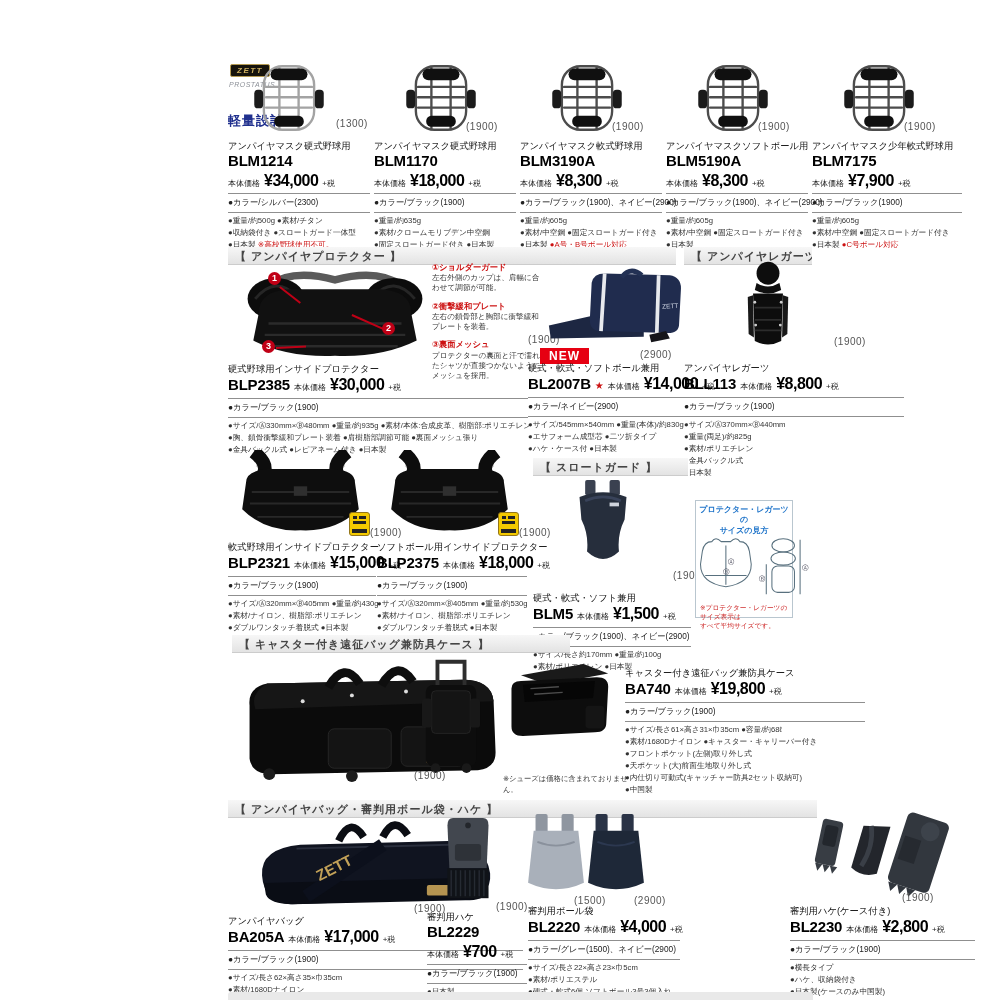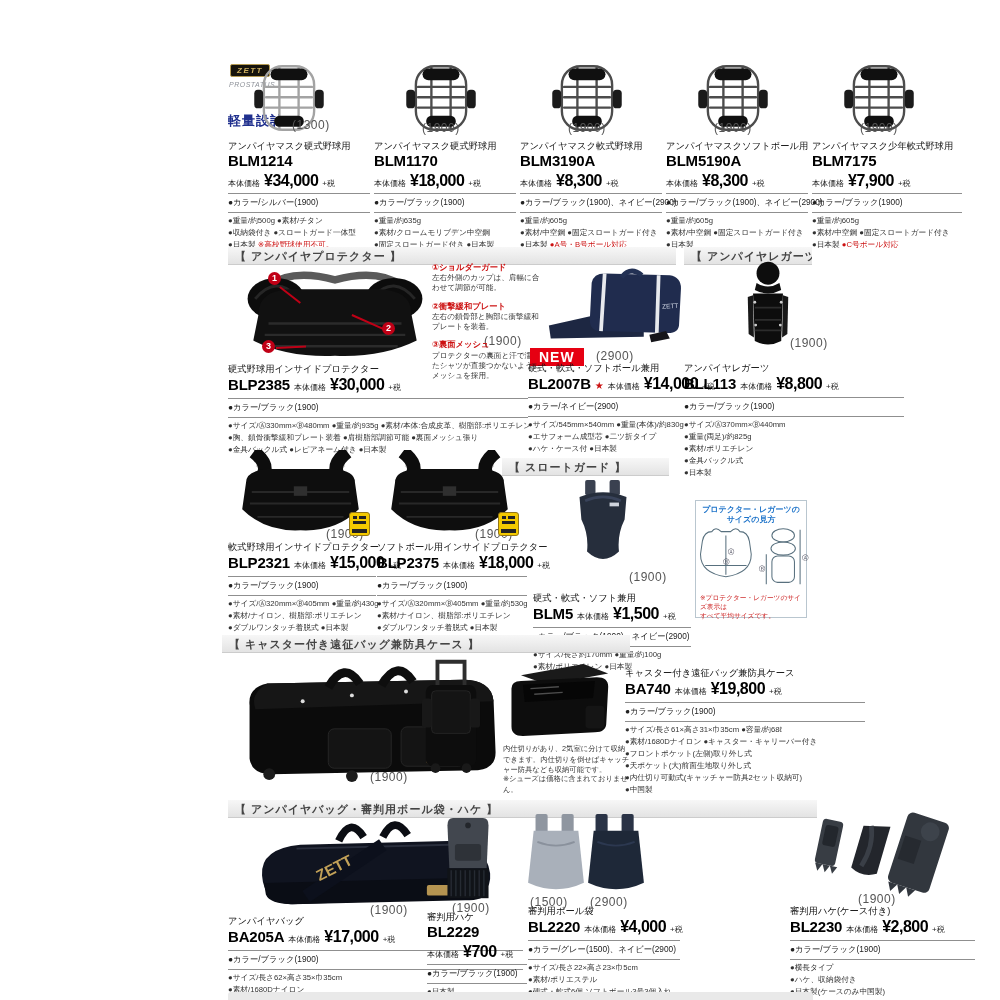--- a/index.html
+++ b/index.html
@@ -5,35 +5,35 @@
   html,body{margin:0;padding:0;background:#fff;}
   body{font-family:"Liberation Sans","DejaVu Sans",sans-serif;}
   #page{position:relative;width:1000px;height:1000px;background:#fff;overflow:hidden;color:#222;}
   .abs{position:absolute;}
   .topbar{position:absolute;left:157px;top:4px;width:843px;height:24px;box-sizing:border-box;
     background:linear-gradient(#fdfdfd,#cbcbcb);border-bottom:3px solid #989898;
     text-align:right;font-size:16px;font-weight:bold;color:#2e2e2e;line-height:24px;padding-right:14px;}
   .secbar{position:absolute;height:18px;box-sizing:border-box;background:linear-gradient(#f7f7f7,#e3e3e3);
     border-bottom:1px solid #cccccc;font-size:11px;font-weight:bold;color:#454545;line-height:18px;
     padding-left:7px;letter-spacing:1px;white-space:nowrap;overflow:hidden;}
-  .code{position:absolute;font-size:12px;color:#555;letter-spacing:.5px;white-space:nowrap;}
+  .code{position:absolute;font-size:10px;color:#555;letter-spacing:.5px;white-space:nowrap;margin-left:44px;}
   .card{position:absolute;}
   .pname{font-size:9.3px;color:#111;line-height:1.3;white-space:nowrap;}
   .model{font-size:15px;font-weight:bold;color:#000;line-height:1.25;letter-spacing:-.2px;}
   .prow,.mrow{display:flex;align-items:baseline;gap:4px;margin-top:1px;}
   .plbl{font-size:8px;color:#222;white-space:nowrap;}
   .price{font-size:16px;font-weight:bold;color:#000;letter-spacing:-.5px;}
   .star{color:#cc1111;font-size:10px;font-weight:bold;}
   .rule{height:1px;background:#8f8f8f;margin:3px 0 2px;}
   .cline{font-size:8.3px;color:#222;padding:1px 0;white-space:nowrap;}
   .specs{margin-top:2px;}
   .sline{font-size:7.7px;color:#333;line-height:1.55;white-space:nowrap;}
   .red{color:#cc1111;margin-top:8px;}
-  .new-badge{position:absolute;background:#e60012;color:#fff;font-size:14px;font-weight:bold;
-    padding:1px 9px;letter-spacing:1px;}
+  .new-badge{position:absolute;background:#e60012;color:#fff;font-size:12px;font-weight:bold;
+    padding:1px 9px;letter-spacing:1px;margin-left:10px;}
   .conum{position:absolute;width:13px;height:13px;border-radius:50%;background:#c00016;color:#fff;
     font-size:9px;font-weight:bold;text-align:center;line-height:13px;z-index:3;}
   .lead{position:absolute;height:1.5px;background:#c00016;transform-origin:0 50%;z-index:2;}
   .callouts{position:absolute;}
   .co{margin-bottom:7px;}
   .co-h{font-size:8.3px;font-weight:bold;color:#cc1111;line-height:1.35;}
   .co-b{font-size:7.6px;color:#333;line-height:1.35;}
   .zett-logo{position:absolute;background:#16130c;border:1px solid #b49a52;border-radius:2px;
     padding:1px 6px;color:#cbad5e;font-size:8px;font-weight:bold;font-style:italic;letter-spacing:1.5px;}
   .prostatus{position:absolute;font-size:7px;font-style:italic;color:#8d9198;letter-spacing:.5px;}
@@ -145,21 +145,21 @@
 
   <div class="card" style="left:228px;top:140px;width:142px">
     <div class="pname">アンパイヤマスク硬式野球用</div>
     <div class="model">BLM1214</div>
     <div class="prow">
       <span class="plbl">本体価格</span>
       <span class="price">¥34,000</span>
       <span class="plbl">+税</span>
     </div>
     <div class="rule"></div>
-    <div class="cline">●カラー/シルバー(1900)</div>
+    <div class="cline">●カラー/シルバー(2300)</div>
     <div class="rule"></div>
     <div class="specs">
         <div class="sline"><span>●重量/約500g ●素材/チタン</span></div>
         <div class="sline"><span>●収納袋付き ●スロートガード一体型</span></div>
         <div class="sline"><span>●日本製 </span><span class="red">※高校野球使用不可。</span></div>
       </div>
   </div>
   <div class="card" style="left:374px;top:140px;width:142px">
     <div class="pname">アンパイヤマスク硬式野球用</div>
     <div class="model">BLM1170</div>
@@ -394,21 +394,21 @@
     <div class="rule"></div>
     <div class="cline">●カラー/ブラック(1900)</div>
     <div class="rule"></div>
     <div class="specs">
         <div class="sline"><span>●サイズ/Ⓐ320mm×Ⓑ405mm ●重量/約530g</span></div>
         <div class="sline"><span>●素材/ナイロン、樹脂部:ポリエチレン</span></div>
         <div class="sline"><span>●ダブルワンタッチ着脱式 ●日本製</span></div>
       </div>
   </div>
 
-  <div class="secbar" style="left:502px;top:458px;width:167px">
+  <div class="secbar" style="left:533px;top:458px;width:155px">
     <span>【 スロートガード 】</span>
   </div>
   <svg class="abs" style="left:572px;top:480px" viewBox="0 0 66 100" width="62" height="94">
     <rect x="14" y="0" width="11" height="16" rx="2" fill="#3a4150"></rect>
     <rect x="40" y="0" width="11" height="16" rx="2" fill="#3a4150"></rect>
     <path d="M8 18 Q33 8 58 18 L56 42 Q48 58 50 76 Q33 92 16 76 Q18 58 10 42 Z" fill="#262e3c"></path>
     <path d="M14 22 Q33 14 52 22" stroke="#39435a" stroke-width="3" fill="none"></path>
     <rect x="40" y="24" width="10" height="4" fill="#cfd4dd"></rect>
   </svg>
   <div class="code" style="left:629px;top:570px">(1900)</div>
@@ -422,21 +422,21 @@
     </div>
     <div class="rule"></div>
     <div class="cline">●カラー/ブラック(1900)、ネイビー(2900)</div>
     <div class="rule"></div>
     <div class="specs">
         <div class="sline"><span>●サイズ/長さ約170mm ●重量/約100g</span></div>
         <div class="sline"><span>●素材/ポリエチレン ●日本製</span></div>
       </div>
   </div>
 
-  <div class="sizebox" style="left:695px;top:500px;width:112px;height:118px">
+  <div class="sizebox" style="left:695px;top:500px;width:98px;height:118px">
     <div class="sg-title">
       <div>プロテクター・レガーツの</div>
       <div>サイズの見方</div>
     </div>
     <svg viewBox="0 0 120 66" width="114" height="62">
       <g fill="none" stroke="#58707e" stroke-width="1.1">
         <path d="M4 16 Q6 6 14 6 Q18 0 24 6 L34 6 Q40 0 44 6 Q52 6 54 16 L56 30 Q56 50 29 54 Q2 50 2 30 Z"></path>
         <line x1="29" y1="10" x2="29" y2="52"></line>
         <line x1="7" y1="42" x2="51" y2="42"></line>
         <ellipse cx="90" cy="10" rx="12" ry="7"></ellipse>
@@ -449,21 +449,21 @@
       <text x="26" y="40" font-size="7" fill="#445">Ⓑ</text>
       <text x="110" y="36" font-size="7" fill="#445">Ⓐ</text>
       <text x="64" y="48" font-size="7" fill="#445">Ⓑ</text>
     </svg>
     <div class="sg-note">
       <div>※プロテクター・レガーツのサイズ表示は</div>
       <div>すべて平均サイズです。</div>
     </div>
   </div>
 
-  <div class="secbar" style="left:222px;top:635px;width:408px">
+  <div class="secbar" style="left:232px;top:635px;width:338px">
     <span>【 キャスター付き遠征バッグ兼防具ケース 】</span>
   </div>
 
   <svg class="abs" style="left:233px;top:658px" viewBox="0 0 290 126" width="287" height="124">
     <path d="M16 48 Q14 30 34 26 L232 22 Q262 22 264 44 L266 96 Q266 112 248 114 L38 118 Q18 118 16 102 Z" fill="#0b0b0b"></path>
     <path d="M34 26 L232 22 Q262 22 264 44 L22 52 Q16 36 34 26 Z" fill="#161616"></path>
     <path d="M96 30 Q112 2 128 26 M150 28 Q166 0 182 24" stroke="#0e0e0e" stroke-width="9" fill="none"></path>
     <rect x="96" y="72" width="64" height="40" rx="6" fill="#141414" stroke="#262626"></rect>
     <rect x="170" y="70" width="64" height="40" rx="6" fill="#141414" stroke="#262626"></rect>
     <circle cx="120" cy="38" r="2" fill="#ddd"></circle>
@@ -484,21 +484,20 @@
       <circle cx="48" cy="116" r="5" fill="#191919"></circle>
   </svg>
   <svg class="abs" style="left:502px;top:660px" viewBox="0 0 116 84" width="110" height="80">
     <path d="M20 16 L86 4 L112 14 L48 26 Z" fill="#1a1a1a"></path>
     <path d="M10 30 Q10 22 20 22 L100 18 Q112 18 112 28 L110 66 Q110 76 98 76 L22 80 Q10 80 10 70 Z" fill="#0d0d0d"></path>
     <path d="M22 26 L98 22 L96 40 L24 44 Z" fill="#060606"></path>
     <path d="M30 30 L60 28 M34 36 L64 34" stroke="#4d4d4d" stroke-width="1.5"></path>
     <rect x="88" y="48" width="20" height="24" rx="4" fill="#151515"></rect>
   </svg>
   <div class="code" style="left:370px;top:770px">(1900)</div>
-  <div class="caption" style="left:503px;top:744px;width:128px">内仕切りがあり、2気室に分けて収納できます。内仕切りを倒せばキャッチャー防具なども収納可能です。</div>
   <div class="caption" style="left:503px;top:774px;width:132px">※シューズは価格に含まれておりません。</div>
 
   <div class="card" style="left:625px;top:667px;width:240px">
     <div class="pname">キャスター付き遠征バッグ兼防具ケース</div>
     <div class="mrow">
       <span class="model">BA740</span>
       <span class="plbl">本体価格</span>
       <span class="price">¥19,800</span>
       <span class="plbl">+税</span>
     </div>

